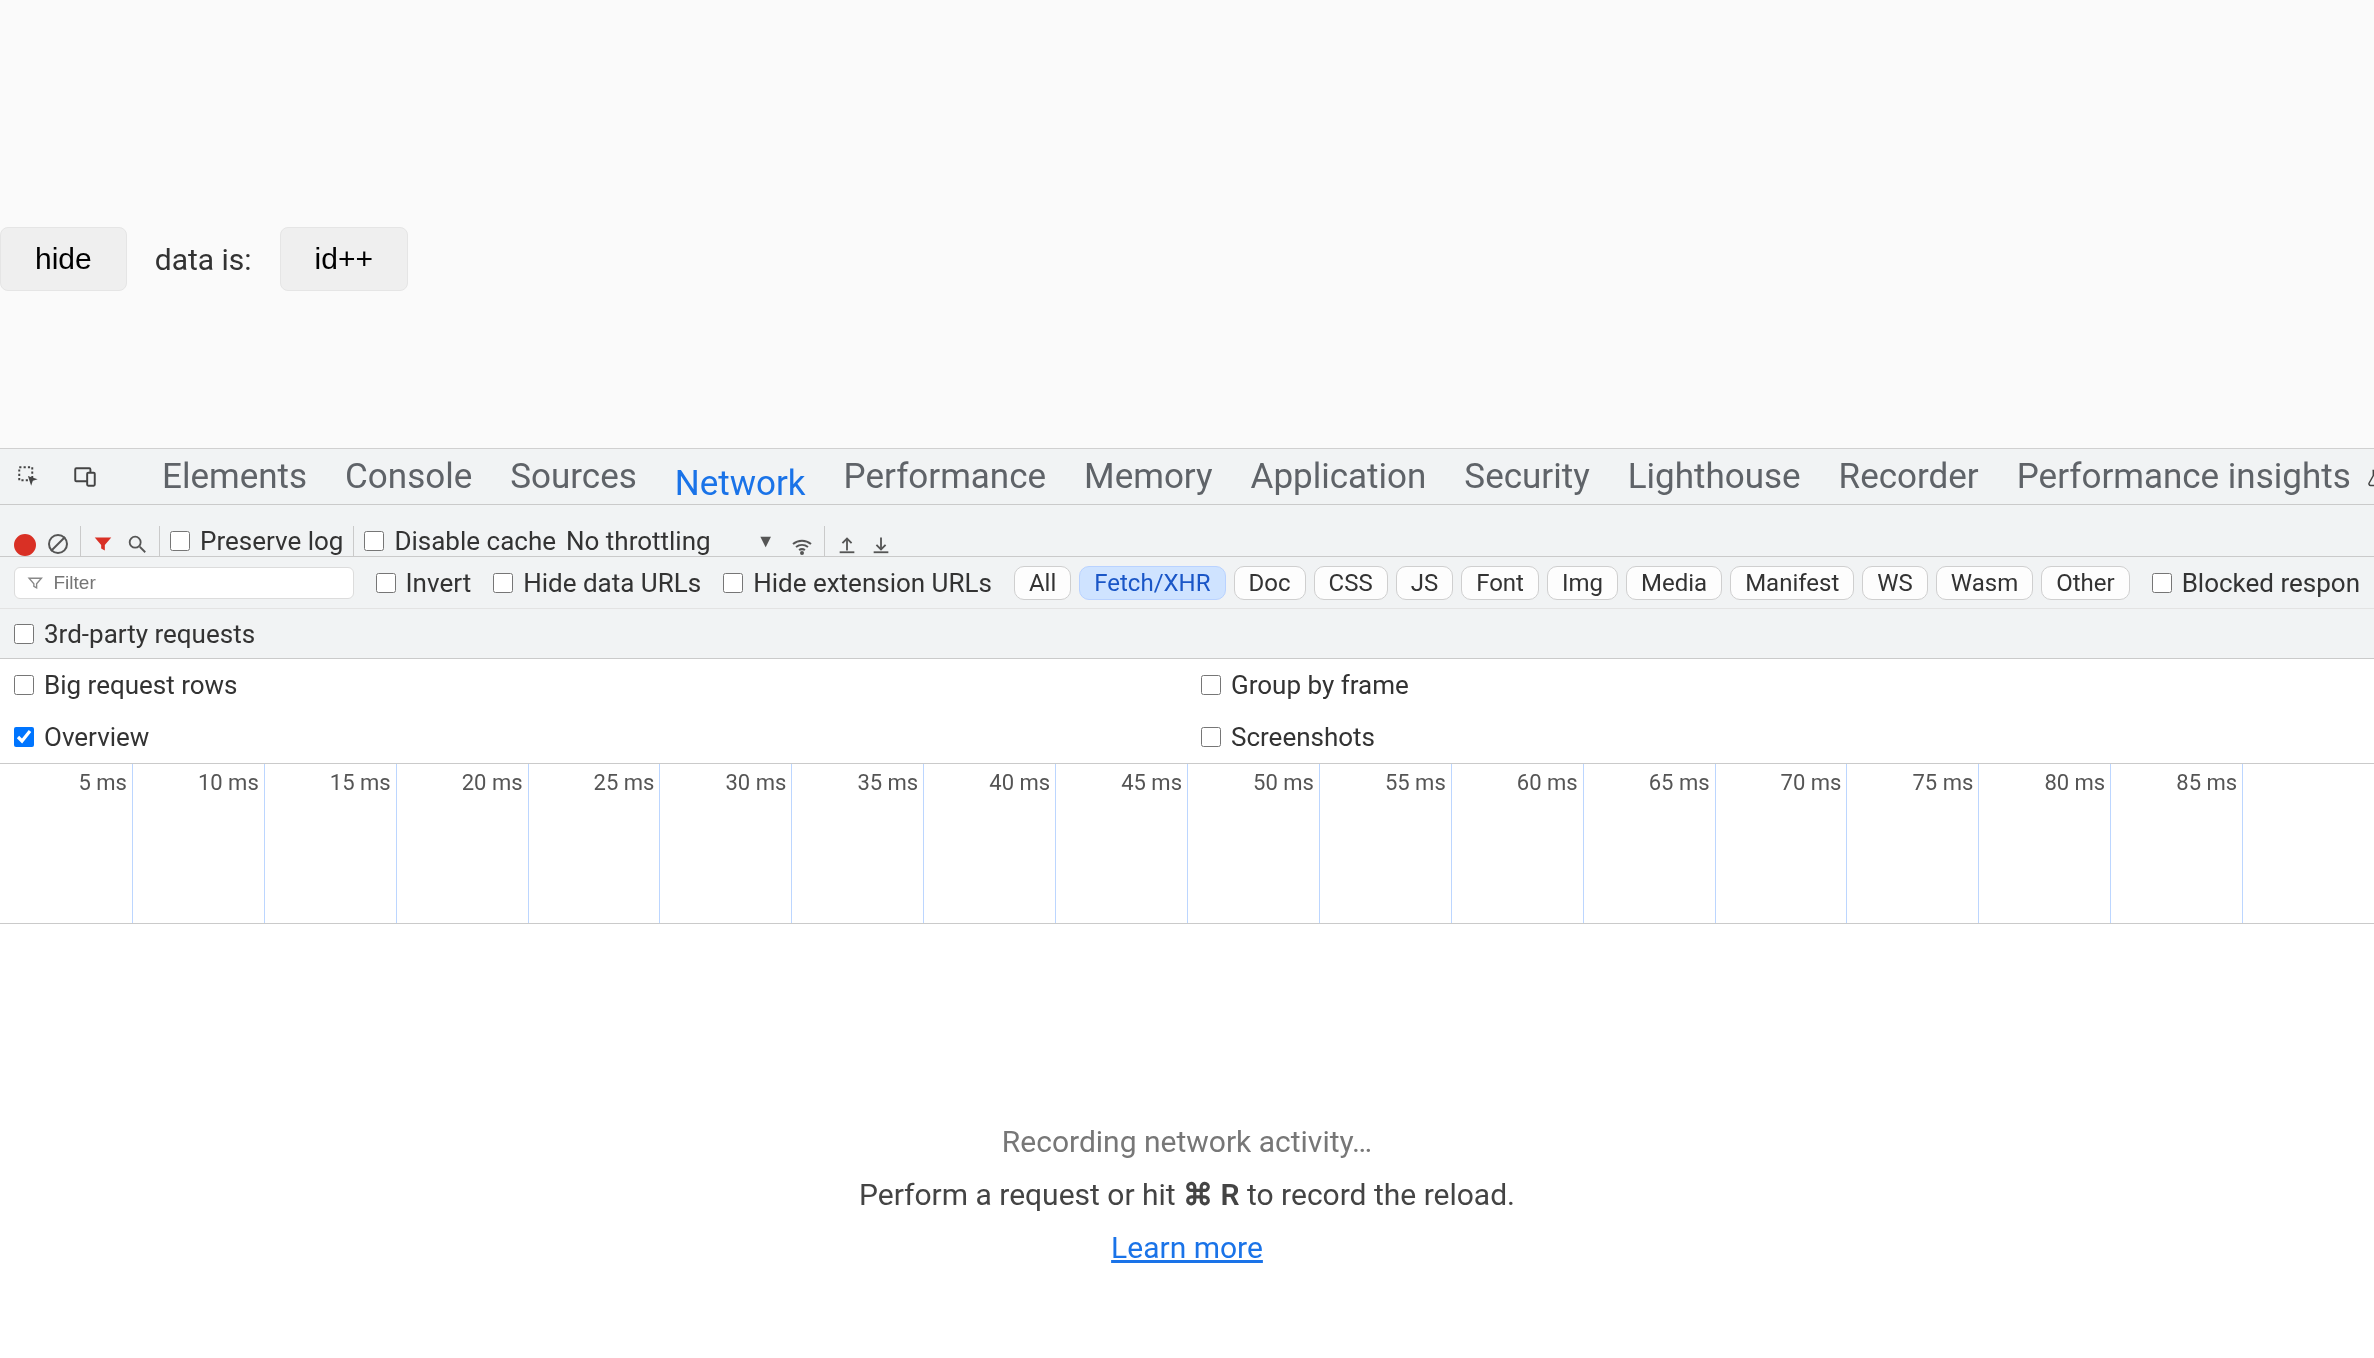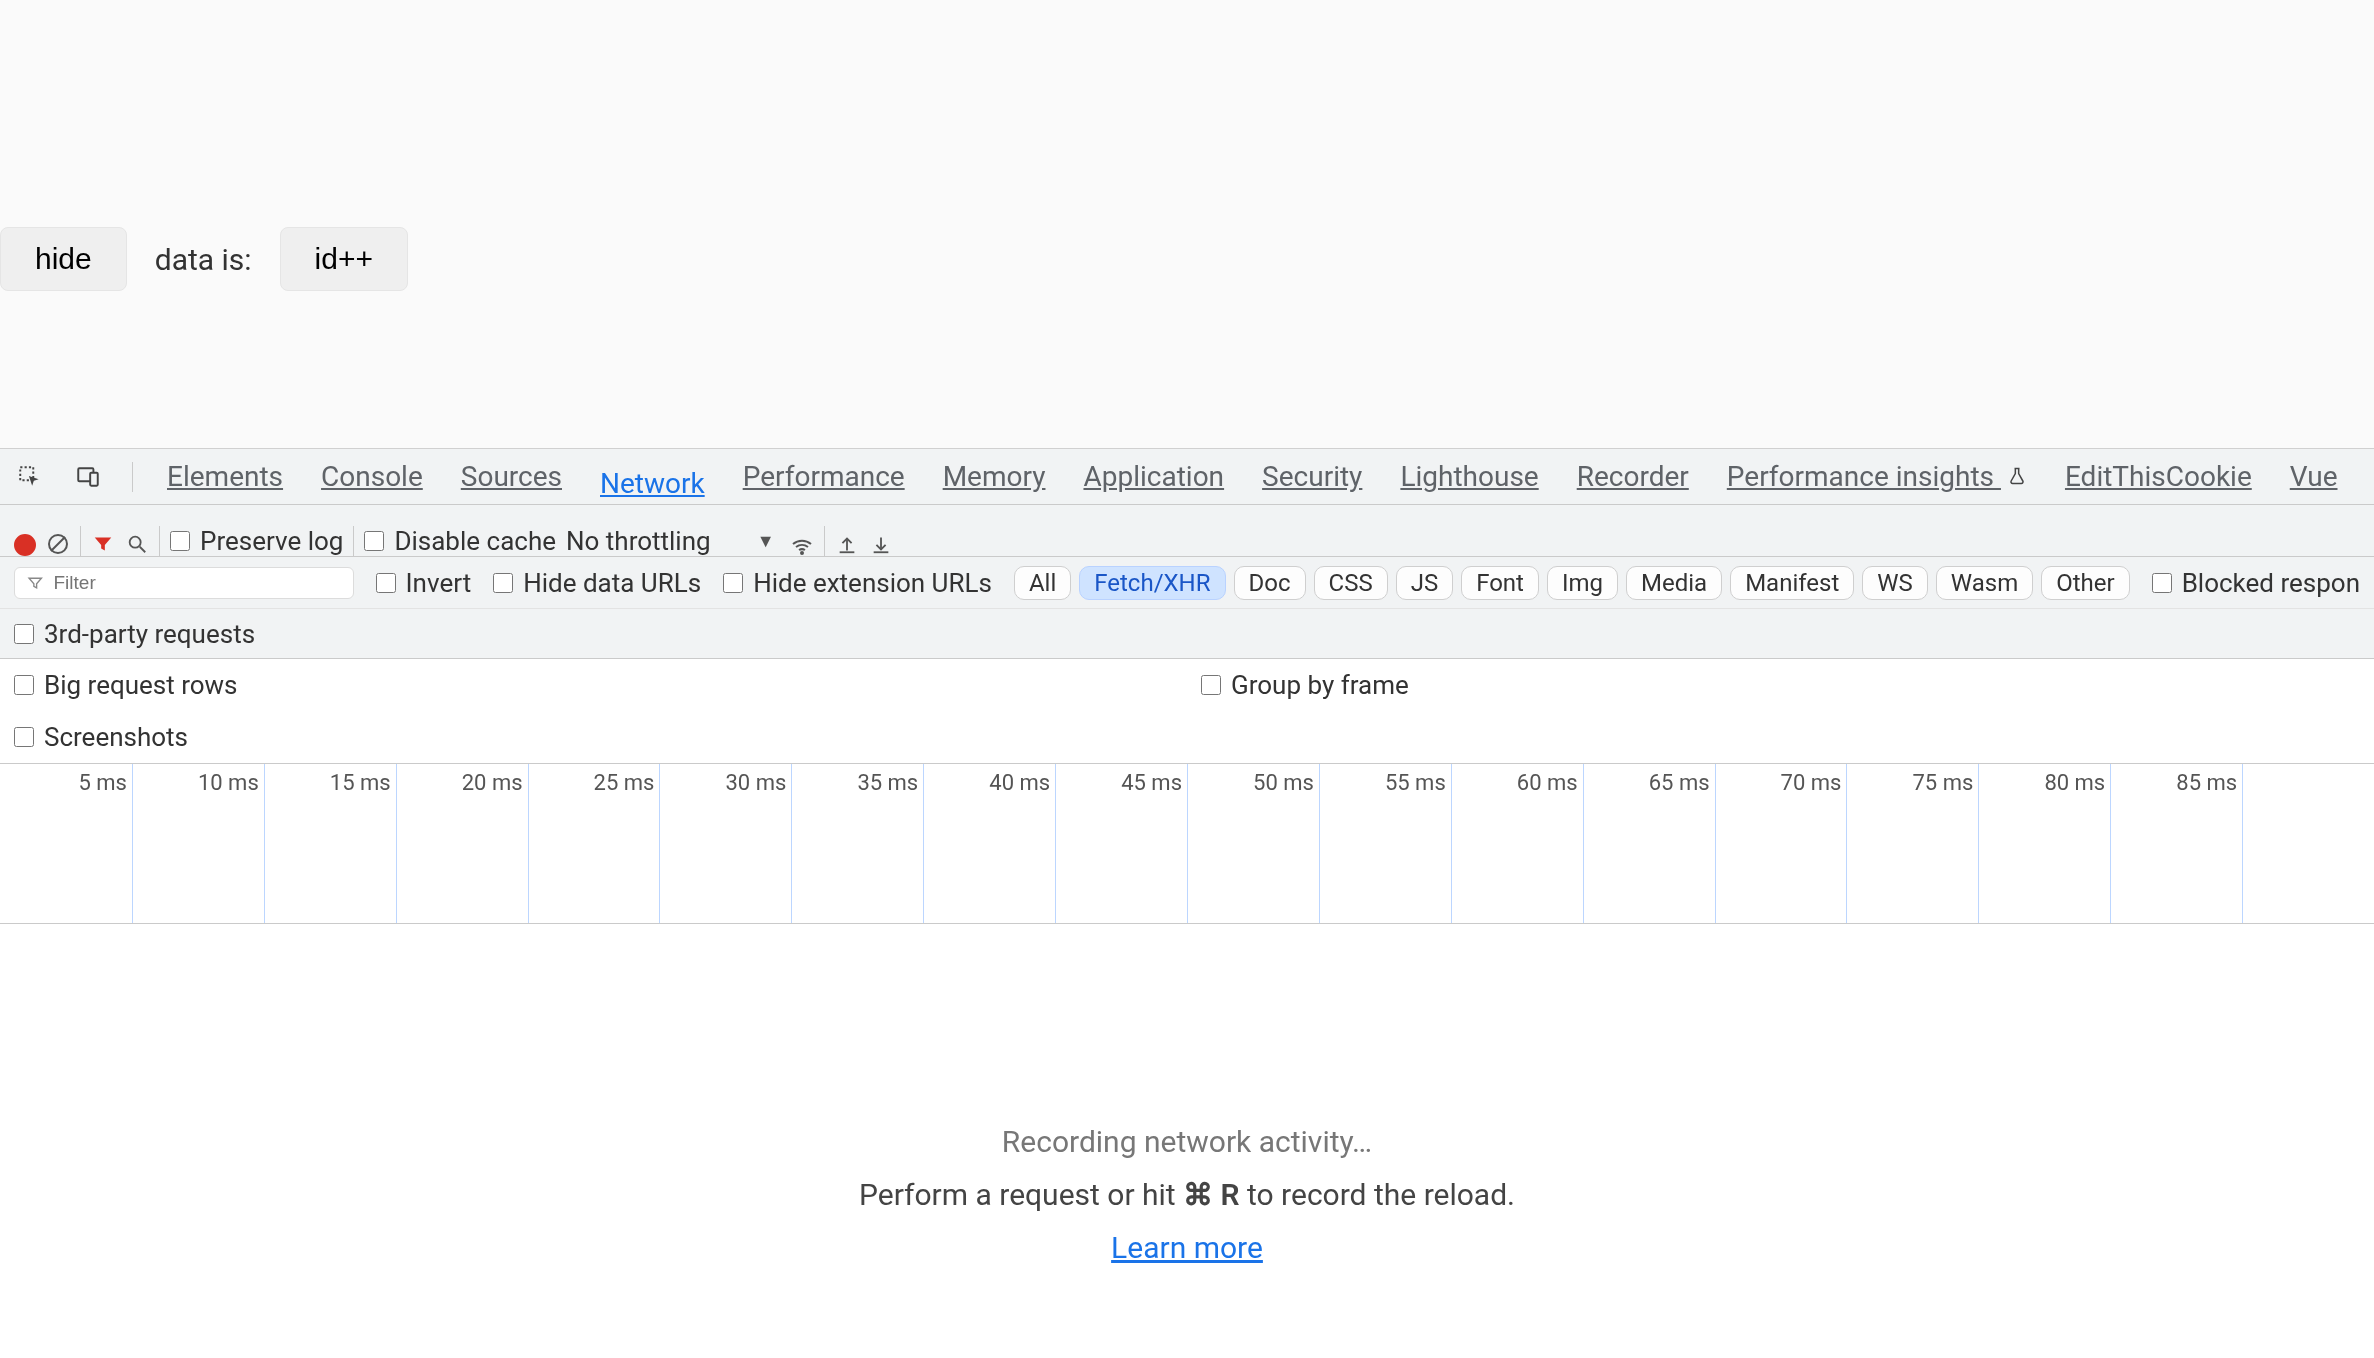--- a/index.html
+++ b/index.html
@@ -33,21 +33,21 @@
     align-items: center;
     height: 56px;
     background: #f1f3f4;
     border-bottom: 1px solid #cacaca;
     padding: 0 16px;
     gap: 30px;
     overflow: hidden;
     white-space: nowrap;
   }
   .dt-tabs .iconbtn { display: inline-flex; align-items: center; justify-content: center; width: 28px; height: 28px; cursor: pointer; }
-  .dt-tab { font-size: 28px; color: #5f6368; cursor: pointer; padding: 18px 4px; text-decoration: underline; }
+  .dt-tab { font-size: 35px; color: #5f6368; cursor: pointer; padding: 18px 4px; }
   .dt-tab.active { color: #1a73e8; border-bottom: 3px solid #1a73e8; margin-top: 16px; }
   .flask { margin-left: 6px; }
 
   
   .net-toolbar {
     display: flex;
     align-items: flex-end;
     height: 52px;
     background: #f1f3f4;
     border-bottom: 1px solid #cacaca;
@@ -289,20 +289,26 @@
     </label>
   </div>
   <div class="row">
     <label class="chk">
       <input type="checkbox" style="">
       <span>Group by frame</span>
     </label>
   </div>
   <div class="row">
     <label class="chk">
+      <input type="checkbox" checked="" style="">
+      <span>Overview</span>
+    </label>
+  </div>
+  <div class="row">
+    <label class="chk">
       <input type="checkbox" style="">
       <span>Screenshots</span>
     </label>
   </div>
 </div>
 
 <div class="timeline">
   <div class="ticks" id="timeline-ticks">
       <div class="tick" style="left: 5.55556%;">
         <div class="lbl">5 ms</div>

